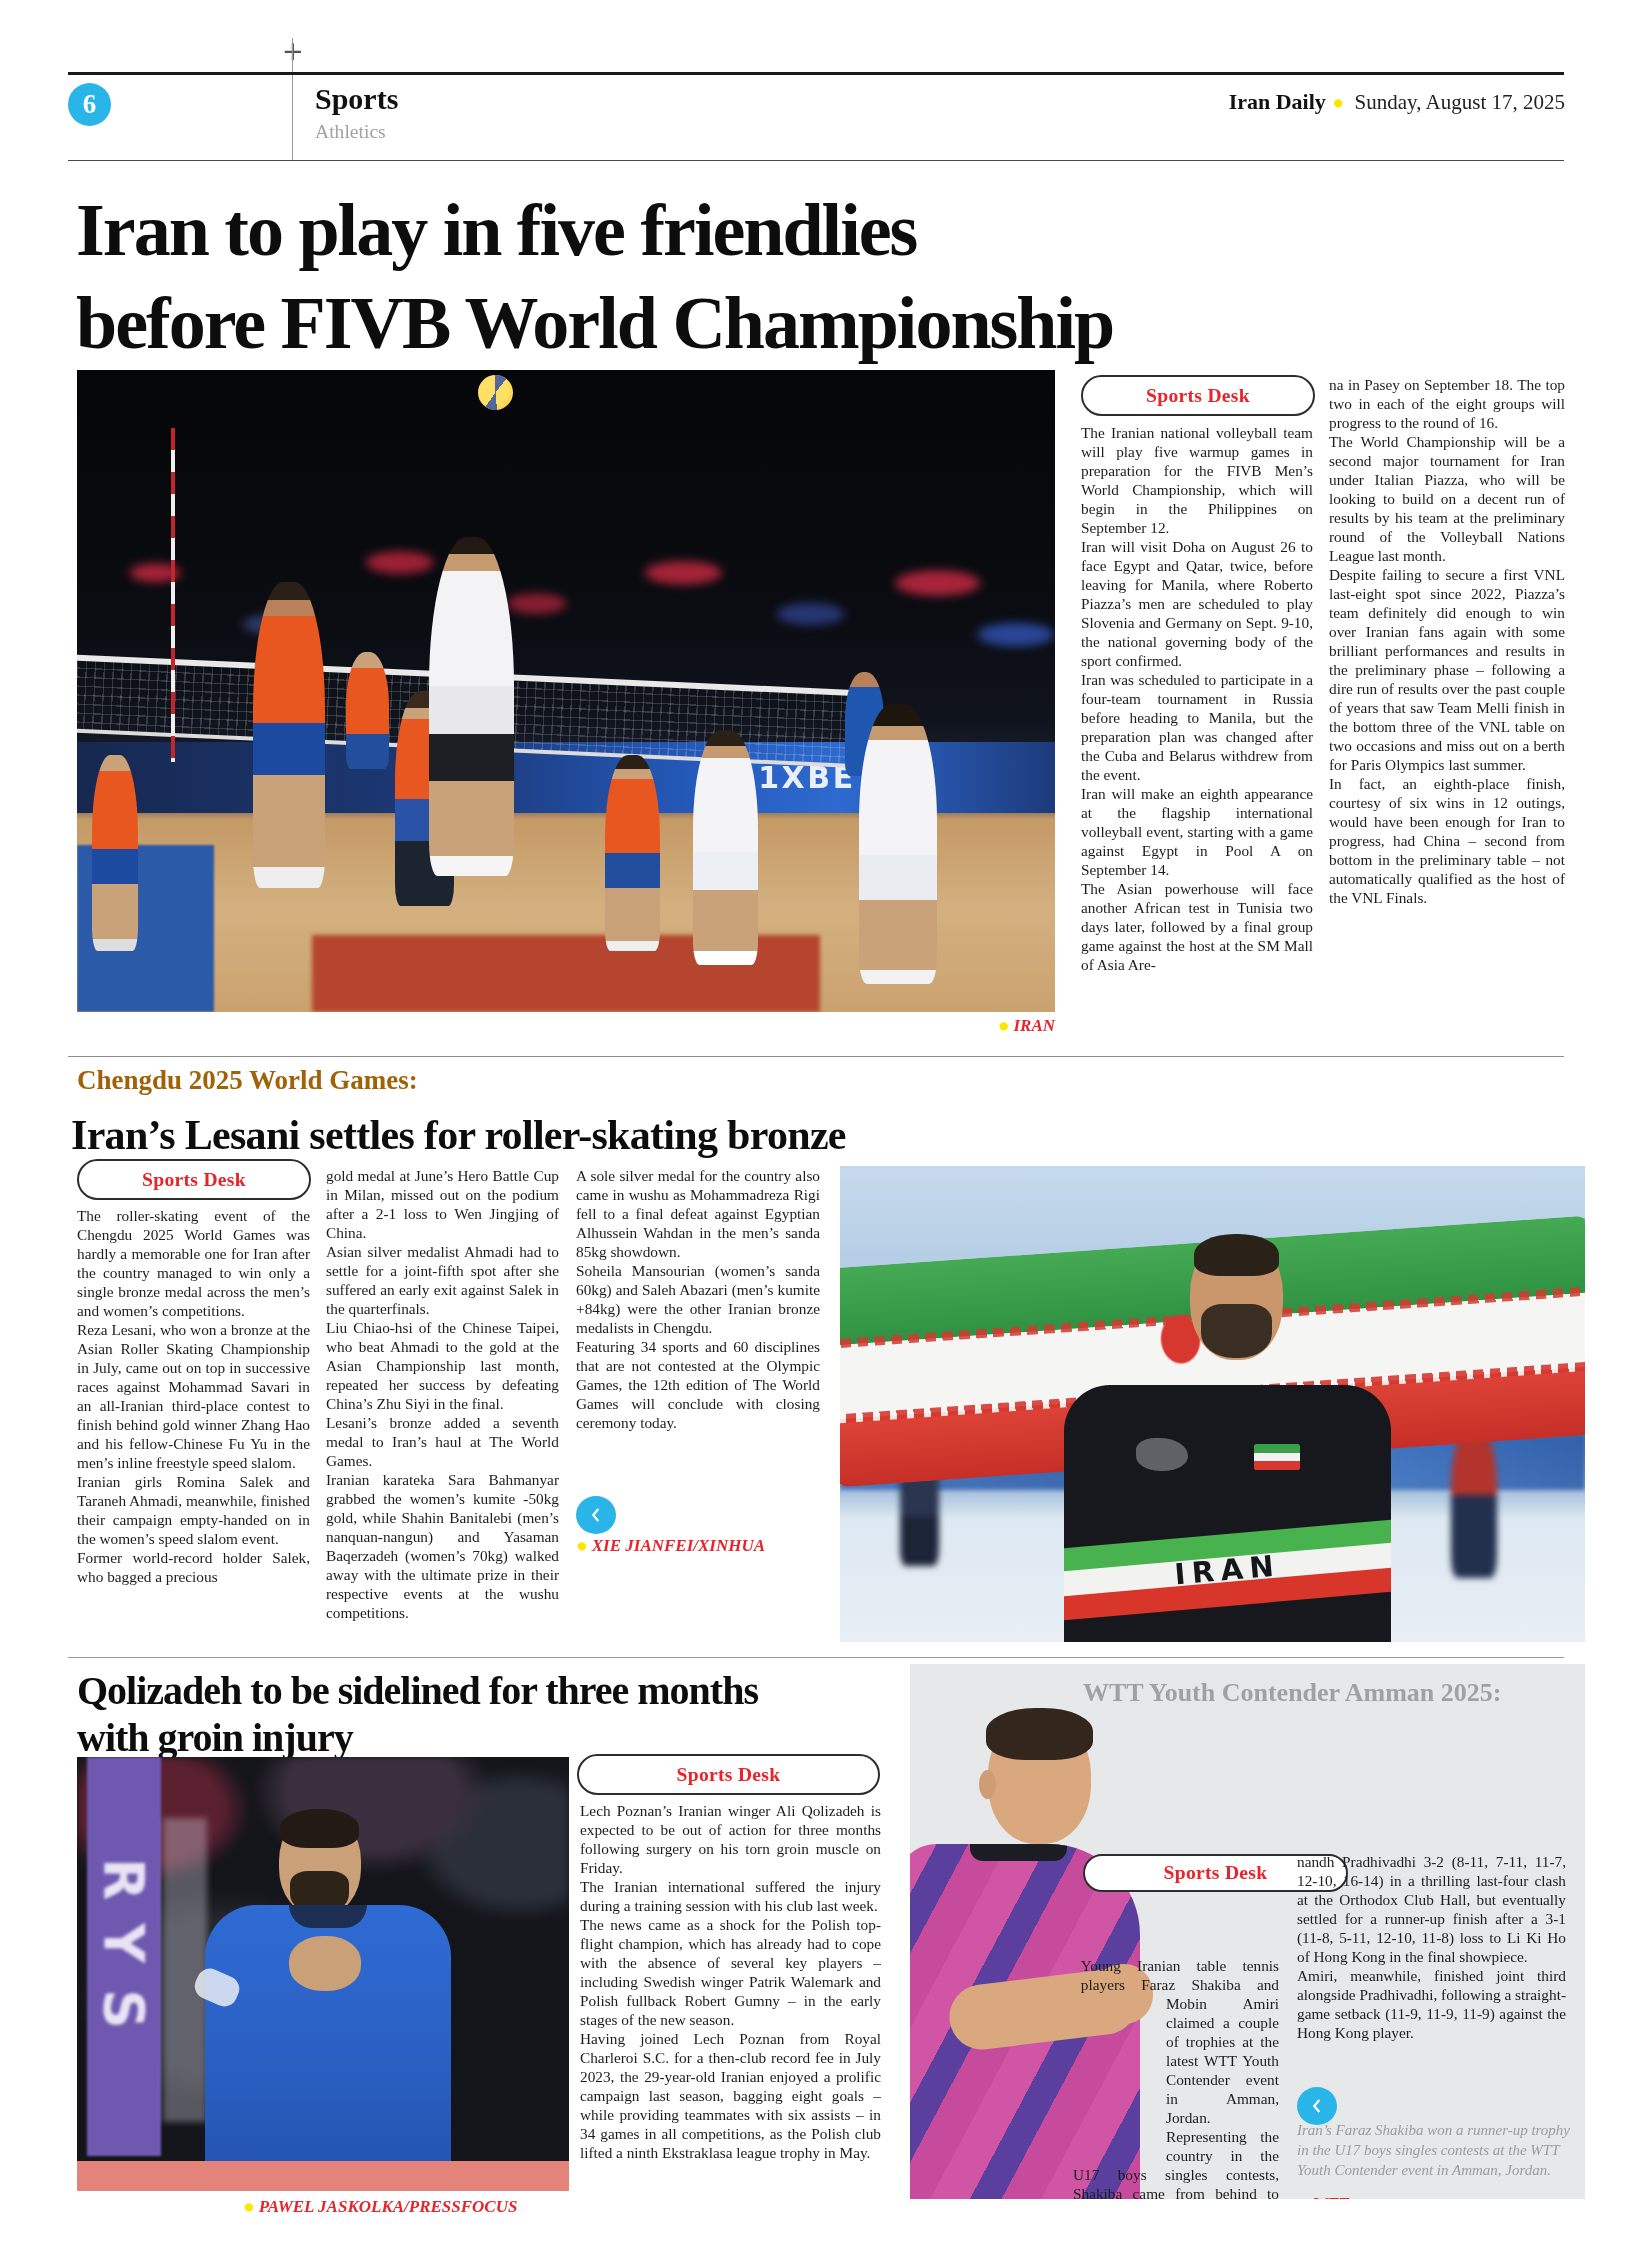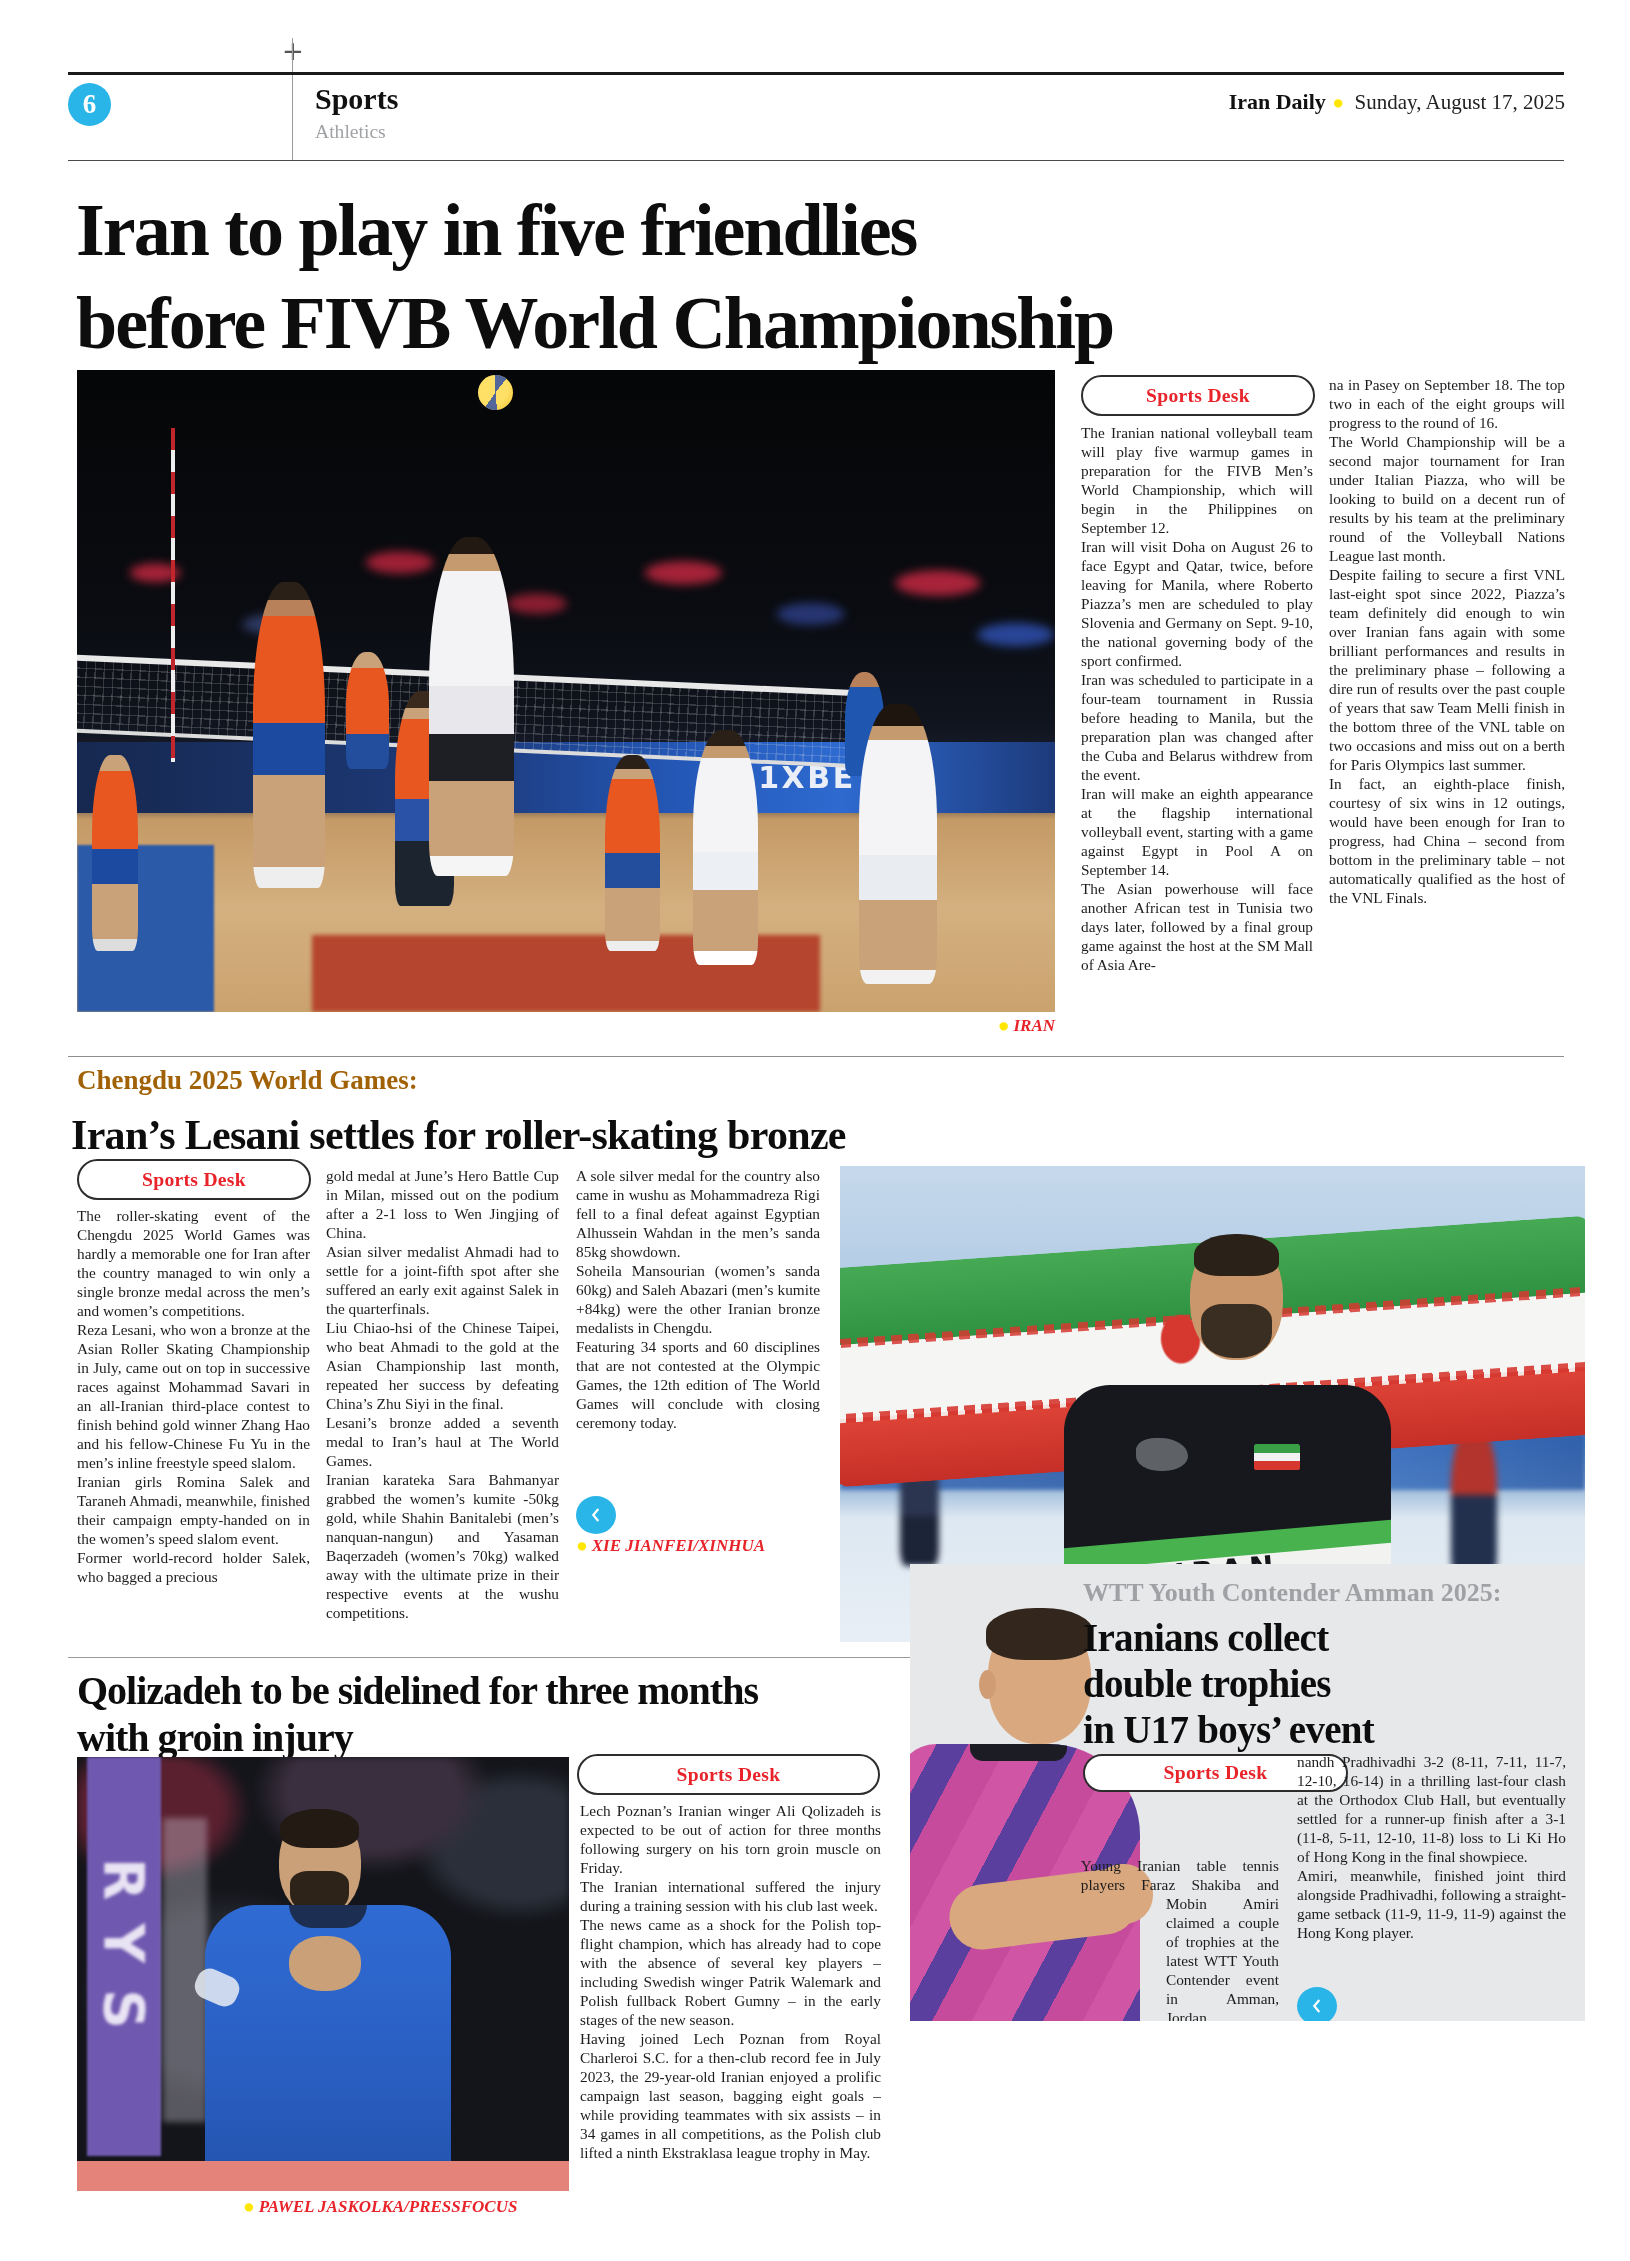--- a/index.html
+++ b/index.html
@@ -189,38 +189,35 @@
 </div>
 
 <div class="abs pill" style="left:577px;top:1754px;width:299px;height:37px;">
   <span>Sports Desk</span>
 </div>
 <div class="abs body-text" style="left:580px;top:1801px;width:301px;">Lech Poznan’s Iranian winger Ali Qolizadeh is expected to be out of action for three months following surgery on his torn groin muscle on Friday.
 The Iranian international suffered the injury during a training session with his club last week.
 The news came as a shock for the Polish top-flight champion, which has already had to cope with the absence of several key players – including Swedish winger Patrik Walemark and Polish fullback Robert Gumny – in the early stages of the new season.
 Having joined Lech Poznan from Royal Charleroi S.C. for a then-club record fee in July 2023, the 29-year-old Iranian enjoyed a prolific campaign last season, bagging eight goals – while providing teammates with six assists – in 34 games in all competitions, as the Polish club lifted a ninth Ekstraklasa league trophy in May.</div>
 
-<div class="abs" style="left:910px;top:1564px;width:675px;height:457px;background:#e7e8ea;overflow:hidden;">
+<div class="abs" style="left:910px;top:1664px;width:675px;height:535px;background:#e7e8ea;overflow:hidden;">
 
   <div class="abs" style="left:0;top:26px;width:248px;height:509px;">
     <div style="position:absolute;left:78px;top:26px;width:103px;height:128px;background:#d9a87e;border-radius:46%;">
       <div style="position:absolute;left:-2%;top:-6%;width:104%;height:40%;background:#33261c;border-radius:46% 46% 36% 36%;"></div>
       <div style="position:absolute;left:-9%;top:42%;width:17px;height:29px;background:#cf9c74;border-radius:50%;"></div>
     </div>
     <div style="position:absolute;left:-13px;top:154px;width:243px;height:365px;border-radius:39px 91px 0 0;overflow:hidden;background:repeating-linear-gradient(118deg,#d055a5 0 35px,#5a3f9e 35px 63px,#c74b9c 63px 98px);">
       <div style="position:absolute;left:30%;top:0;width:40%;height:17px;background:#1c1c24;border-radius:0 0 13px 13px;"></div>
     </div>
     <div style="position:absolute;left:39px;top:287px;width:189px;height:65px;background:#d9a87e;border-radius:34px;transform:rotate(-7deg);"></div>
     <div style="position:absolute;left:183px;top:274px;width:60px;height:60px;background:#d9a87e;border-radius:48%;"></div>
   </div>
 
   <div class="kicker" style="position:absolute;left:173px;top:14.3px;font-size:26px;color:#9fa1a4;">WTT Youth Contender Amman 2025:</div>
-  <div class="headline" style="position:absolute;left:173px;top:51px;width:339px;font-size:39px;line-height:46px;letter-spacing:-0.7px;">Iranians collect
-double trophies
-in U17 boys’ event</div>
 
   <div class="pill" style="position:absolute;left:173px;top:190px;width:261px;height:34px;">
     <span>Sports Desk</span>
   </div>
 
   <div class="body-text" style="position:absolute;left:163px;top:235px;width:206px;">
     <span style="float:left;width:7.8px;height:77px;"></span>
     <span style="float:left;clear:left;width:93px;height:153px;"></span>
     <span>Young Iranian table tennis players Faraz Shakiba and Mobin Amiri claimed a couple of trophies at the latest WTT Youth Contender event in Amman, Jordan.
 Representing the country in the U17 boys singles contests, Shakiba came from behind to beat India’s Abhi-</span>

